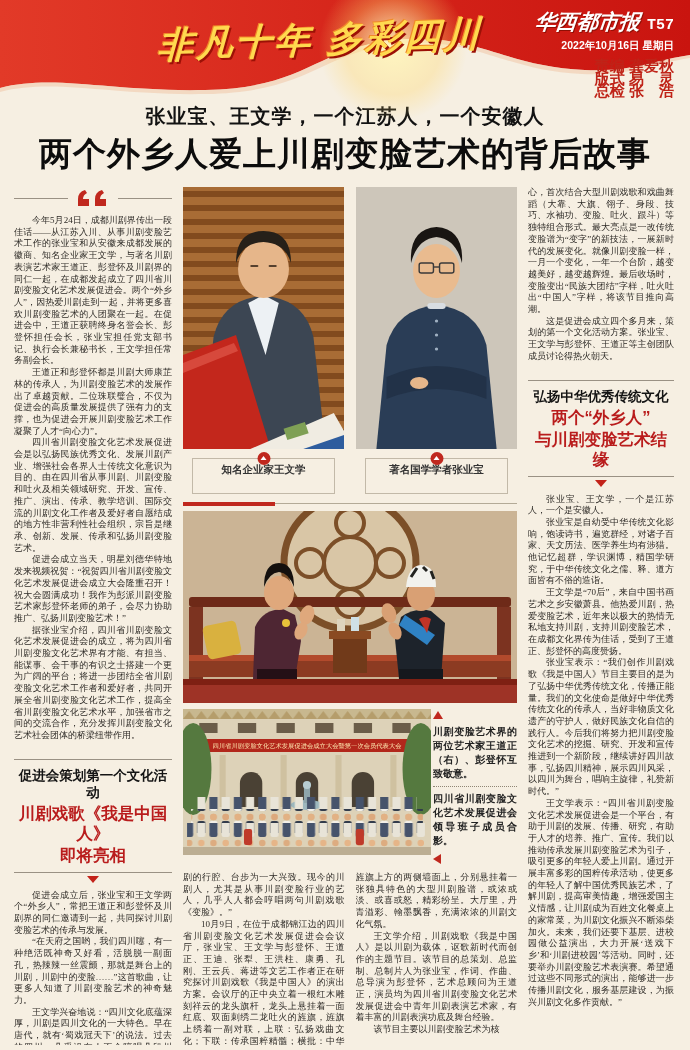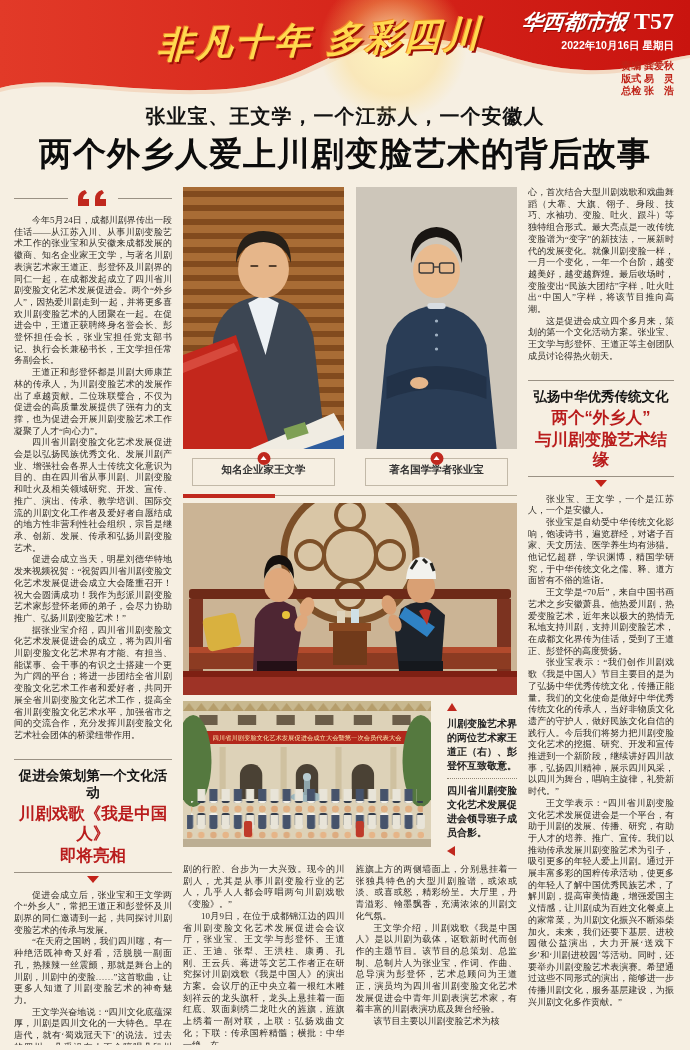--- a/index.html
+++ b/index.html
@@ -16,26 +16,26 @@
     background:radial-gradient(circle, rgba(255,246,190,.95), rgba(255,216,110,.35) 45%, transparent 70%); }
   .banner-title { position:absolute; left:150px; top:16px; width:340px; text-align:center;
     font-family:"Liberation Sans","DejaVu Sans",sans-serif; font-weight:bold; font-style:italic;
     font-size:36px; letter-spacing:3px; color:#ffd94f;
     text-shadow:2px 2px 0 #9c1106, -1px -1px 0 #f08a2a;
     transform:rotate(-2deg) skewX(-4deg); white-space:nowrap; }
   .masthead { position:absolute; right:16px; top:8px; text-align:right; color:#fff; }
   .paper-name { display:inline-block; font-family:"Liberation Sans","DejaVu Sans",sans-serif;
     font-size:21px; font-weight:bold; font-style:italic; transform:skewX(-6deg); margin-right:7px;
     text-shadow:1px 1px 0 #8e0f05; }
-  .page-no { display:inline-block; font-family:Liberation Serif, serif;
-    font-size:24px; font-weight:900; }
+  .page-no { display:inline-block; font-family:Liberation Mono, monospace;
+    font-size:15px; font-weight:900; }
   .issue-date { font-size:10.5px; font-weight:bold; margin-top:3px;
     font-family:"Liberation Sans","DejaVu Sans",sans-serif; }
   .credits { position:absolute; right:16px; top:60px; text-align:right; color:#bf2318;
-    font-size:10px; line-height:12.5px; font-weight:bold;
+    font-size:15px; line-height:12.5px; font-weight:bold;
     font-family:"Liberation Sans","DejaVu Sans",sans-serif; }
   
   .headline { text-align:center; padding-top:6px; }
   .kicker { font-family:"Liberation Sans","DejaVu Sans",sans-serif;
     font-size:20px; font-weight:bold; color:#121212; letter-spacing:1px; }
   .main-title { font-family:"Liberation Sans","DejaVu Sans",sans-serif;
     font-size:33px; font-weight:900; color:#0c0c0c; letter-spacing:1px; margin-top:2px; }
   
   .body-grid { display:grid; grid-template-columns:158px 334px 146px; gap:11px;
     padding:0 14px; margin-top:10px; height:858px; overflow:hidden; }
@@ -52,33 +52,33 @@
   .subhead .shtitle { font-size:16.5px; font-weight:bold; color:#b91c1c; line-height:20px; margin-top:2px; }
   .subhead .rule-b { border-top:1px solid #9a9184; margin-top:7px; }
   .tri-down { width:0; height:0; border-left:6px solid transparent; border-right:6px solid transparent;
     border-top:7px solid #c3231a; margin:3px auto 0; }
   
   .portraits { display:flex; gap:12px; }
   .portraits .pfig { flex:1; }
   .portraits svg { display:block; width:100%; height:262px; }
   .cap-row { display:flex; gap:12px; margin-top:9px; }
   .cap-cell { flex:1; padding:0 9px; }
-  .cap-box { position:relative; border:1px solid #c2b9a8; height:28px; line-height:20px;
+  .cap-box { position:relative; border:1px solid #c2b9a8; height:36px; line-height:20px;
     text-align:center; font-family:"Liberation Sans","DejaVu Sans",sans-serif;
     font-weight:bold; font-size:10.5px; color:#333; }
   .cam-icon { position:absolute; top:-7px; left:50%; transform:translateX(-50%);
     width:13px; height:13px; border-radius:50%; background:#c0281e; }
   .cam-icon i { display:block; margin:4px auto 0; width:0; height:0;
     border-left:3px solid transparent; border-right:3px solid transparent; border-bottom:4px solid #fff; }
   .divider { position:relative; margin-top:9px; border-top:1px solid #b3aa97; }
   .divider .red-seg { position:absolute; left:0; top:-2.5px; width:92px; height:4px; background:#c0281e; }
   .feature-photo svg { display:block; width:100%; height:192px; margin-top:7px; }
   .bottom-photos { display:flex; margin-top:6px; }
   .group-photo svg { display:block; width:248px; height:146px; }
-  .side-caption { width:86px; padding-left:16px; font-family:"Liberation Sans","DejaVu Sans",sans-serif;
+  .side-caption { width:86px; padding-left:2px; font-family:"Liberation Sans","DejaVu Sans",sans-serif;
     font-weight:bold; font-size:10px; line-height:14px; color:#222; text-align:justify; }
   .tri-up { width:0; height:0; border-left:5px solid transparent; border-right:5px solid transparent;
     border-bottom:8px solid #c0281e; margin:2px 0 6px; }
   .tri-left { width:0; height:0; border-top:5px solid transparent; border-bottom:5px solid transparent;
     border-right:8px solid #c0281e; margin-top:6px; }
   .dotted { border-top:1px dotted #8f8675; margin:5px 0; }
   .middle-col { display:flex; flex-direction:column; overflow:hidden; }
   .middle-text { display:flex; gap:11px; margin-top:8px; flex:1; overflow:hidden; }
   .middle-text .tcol { flex:1; }
 </style>

